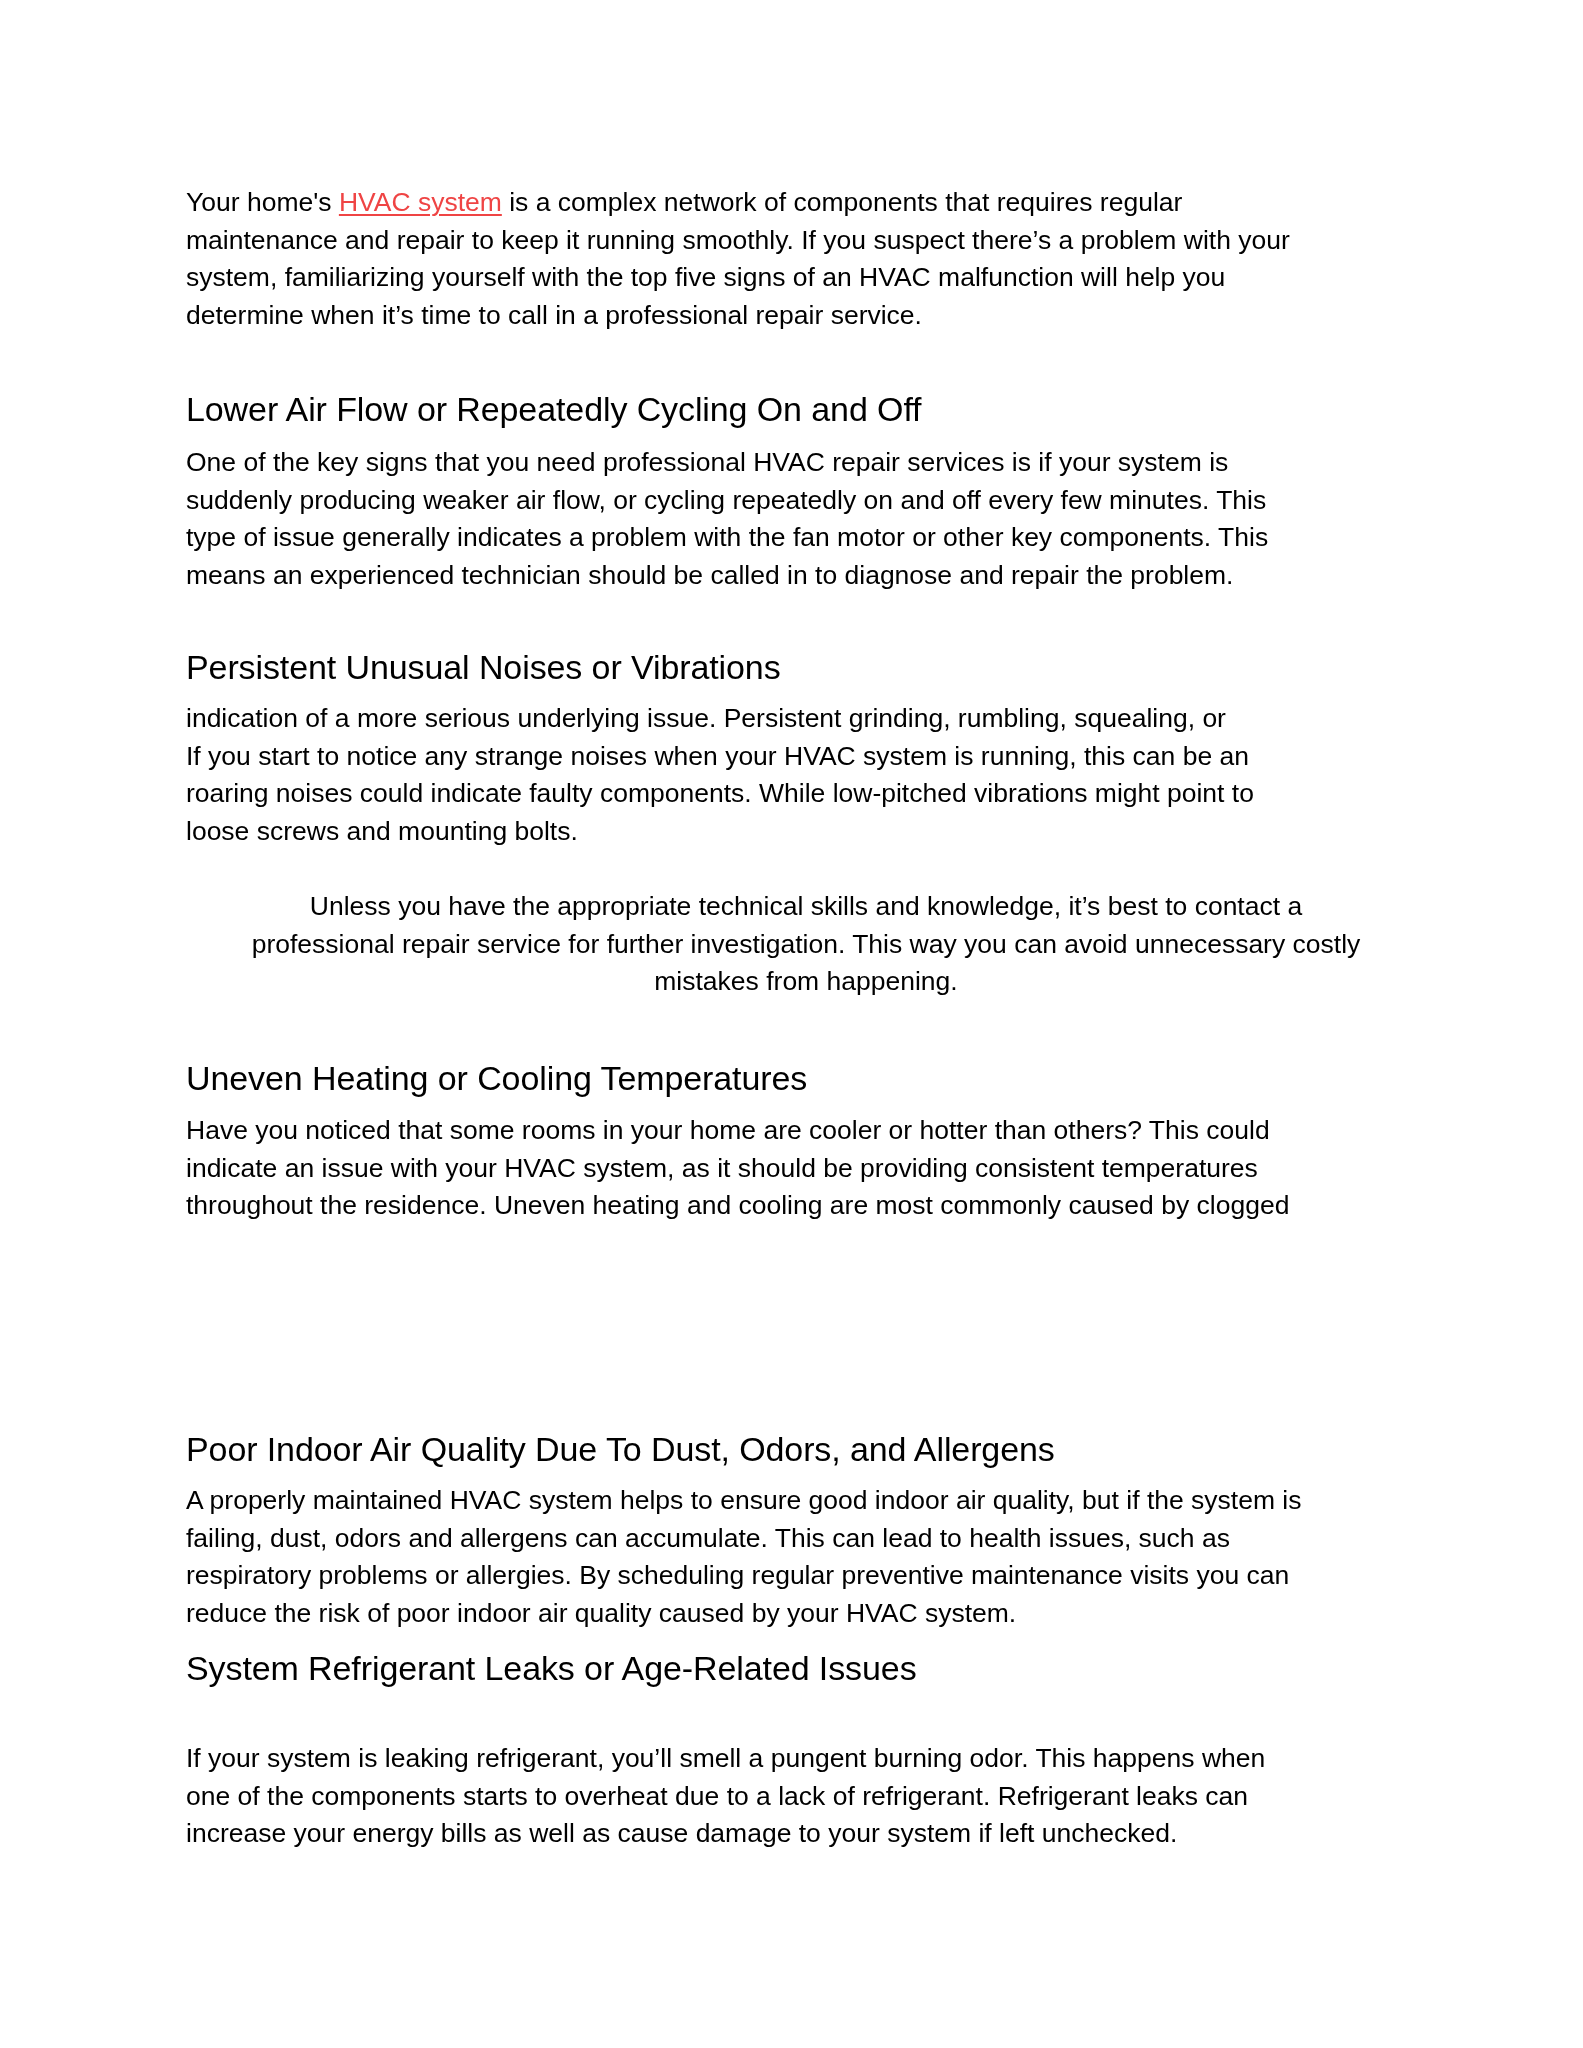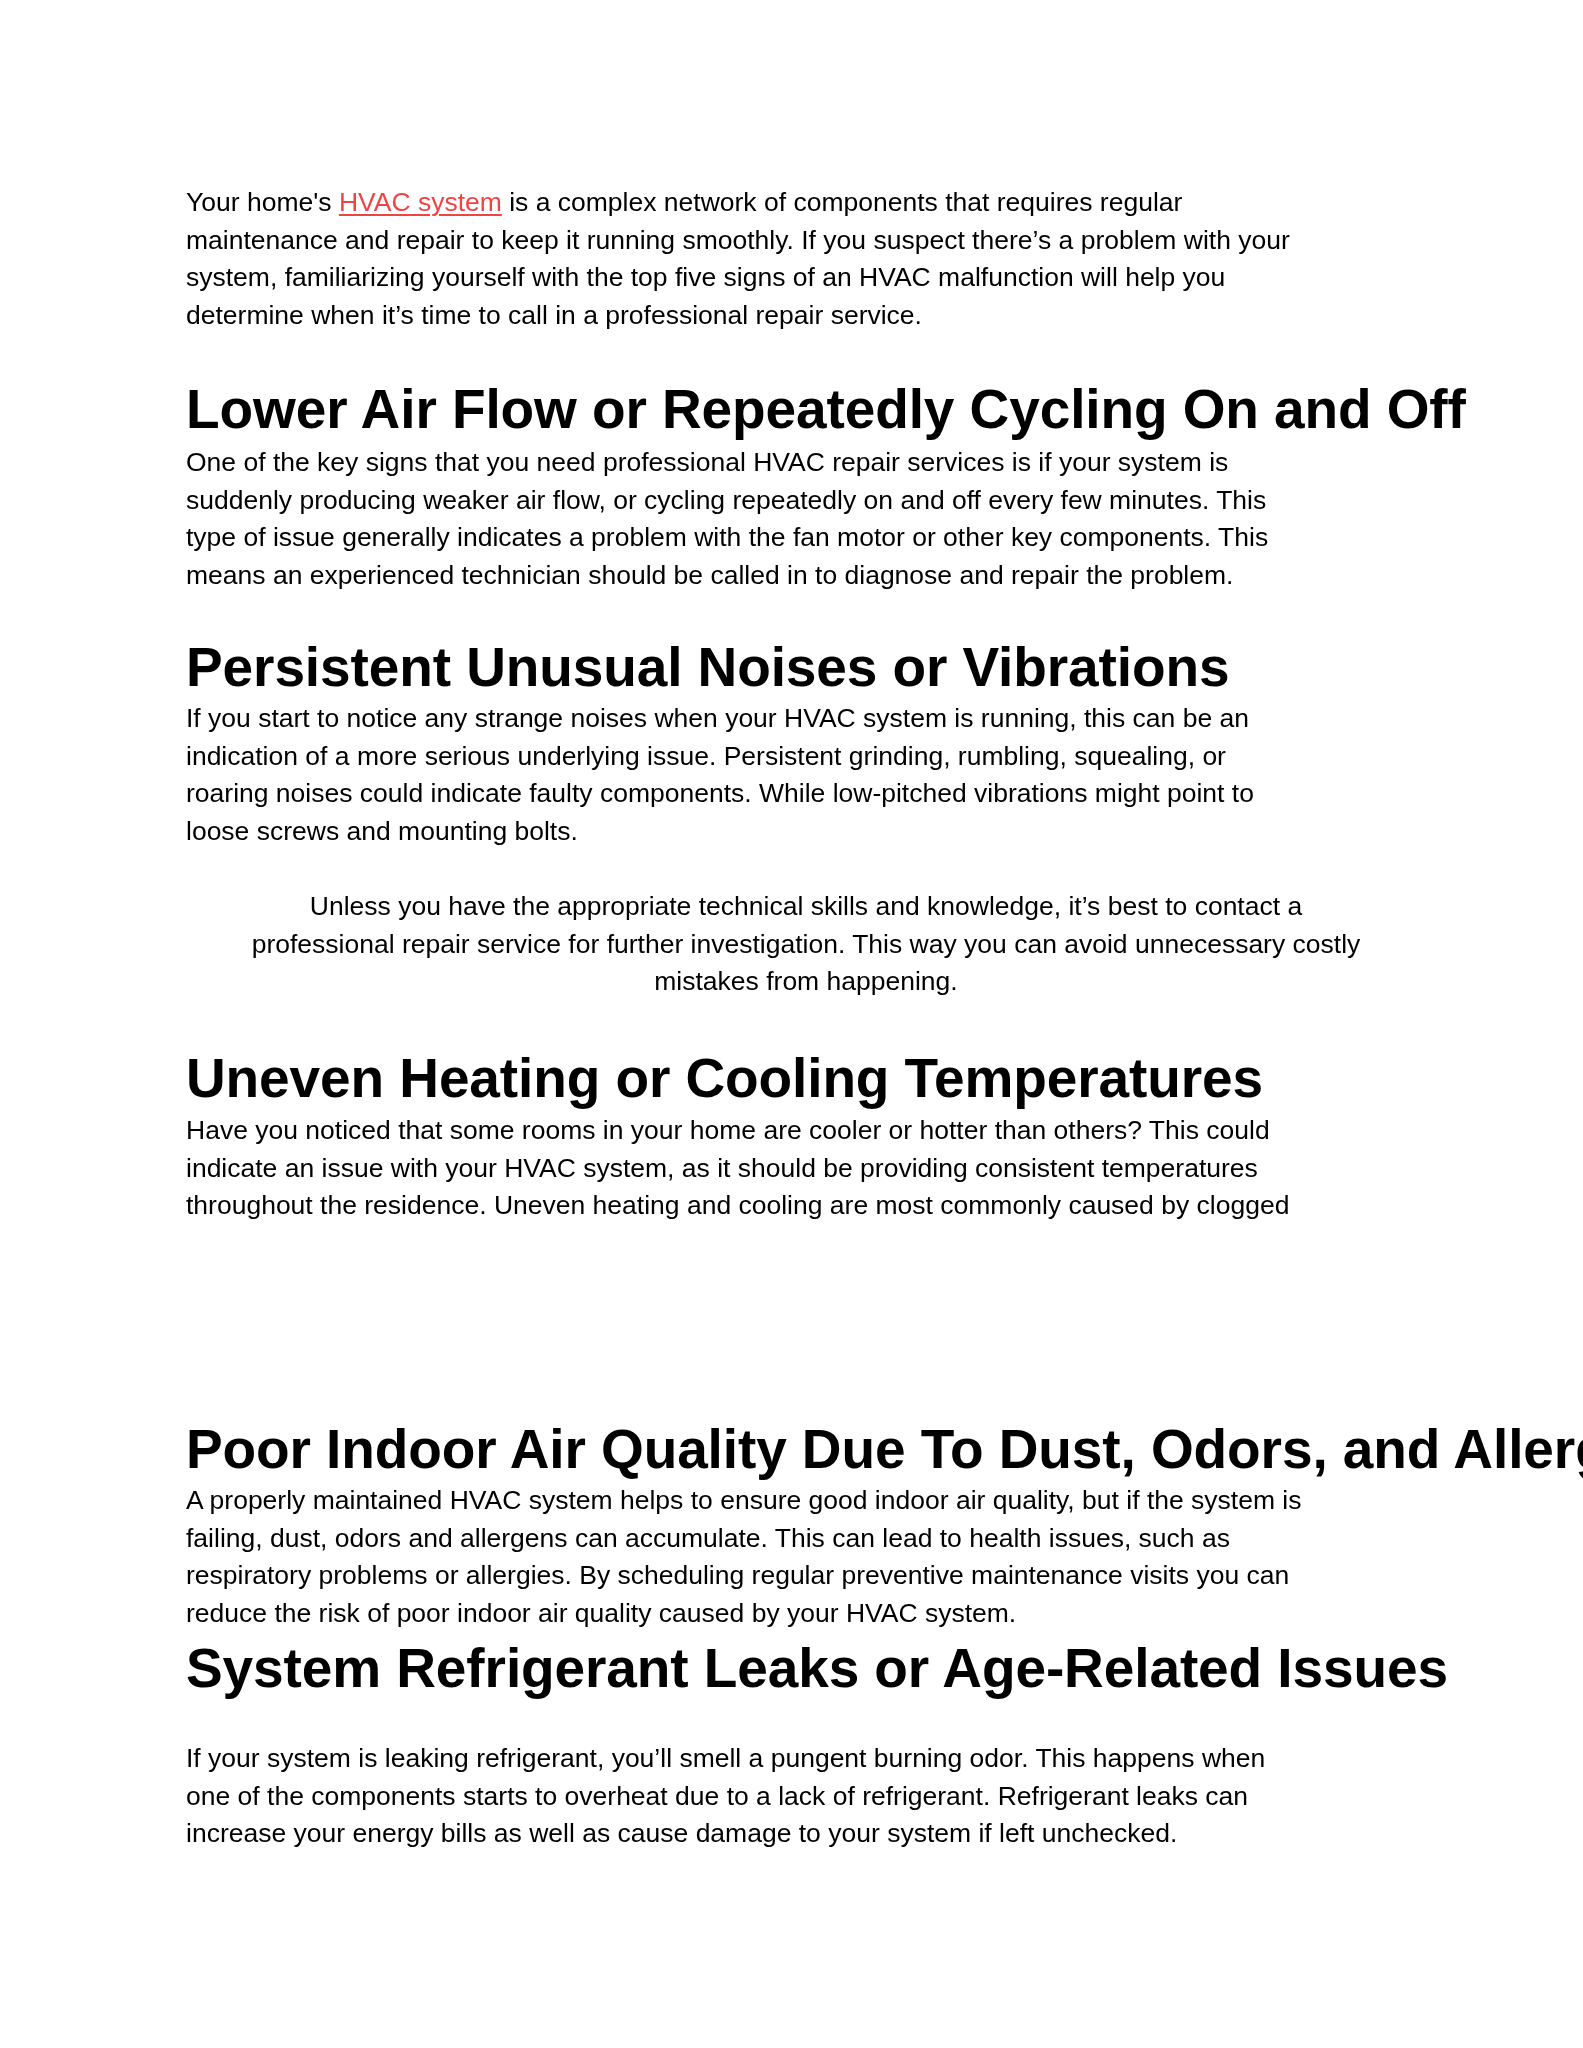--- a/index.html
+++ b/index.html
@@ -32,23 +32,23 @@
     .para {
       font-size: 26.5px;
       line-height: 37.5px;
       font-weight: normal;
     }
     .para .line {
       display: block;
       white-space: nowrap;
     }
     .heading {
-      font-size: 55px;
+      font-size: 34px;
       line-height: 48px;
-      font-weight: bold;
+      font-weight: normal;
       white-space: nowrap;
       letter-spacing: -0.1px;
     }
     a.link {
       color: #1155cc;
       text-decoration: underline;
       text-decoration-thickness: 1.5px;
       text-underline-offset: 3px;
     }
   </style>
@@ -67,22 +67,22 @@
   <h2 class="block heading" style="top:385px;">Lower Air Flow or Repeatedly Cycling On and Off</h2>
   <p class="block para" style="top:444px;">
     <span class="line">One of the key signs that you need professional HVAC repair services is if your system is</span>
     <span class="line">suddenly producing weaker air flow, or cycling repeatedly on and off every few minutes. This</span>
     <span class="line">type of issue generally indicates a problem with the fan motor or other key components. This</span>
     <span class="line">means an experienced technician should be called in to diagnose and repair the problem.</span>
   </p>
 
   <h2 class="block heading" style="top:643px;">Persistent Unusual Noises or Vibrations</h2>
   <p class="block para" style="top:700px;">
+    <span class="line">indication of a more serious underlying issue. Persistent grinding, rumbling, squealing, or</span>
     <span class="line">If you start to notice any strange noises when your HVAC system is running, this can be an</span>
-    <span class="line">indication of a more serious underlying issue. Persistent grinding, rumbling, squealing, or</span>
     <span class="line">roaring noises could indicate faulty components. While low-pitched vibrations might point to</span>
     <span class="line">loose screws and mounting bolts.</span>
   </p>
   <p class="block para" style="top:888px;text-align:center;">
     <span class="line">Unless you have the appropriate technical skills and knowledge, it’s best to contact a</span>
     <span class="line">professional repair service for further investigation. This way you can avoid unnecessary costly</span>
     <span class="line">mistakes from happening.</span>
   </p>
 
   <h2 class="block heading" style="top:1054px;">Uneven Heating or Cooling Temperatures</h2>

